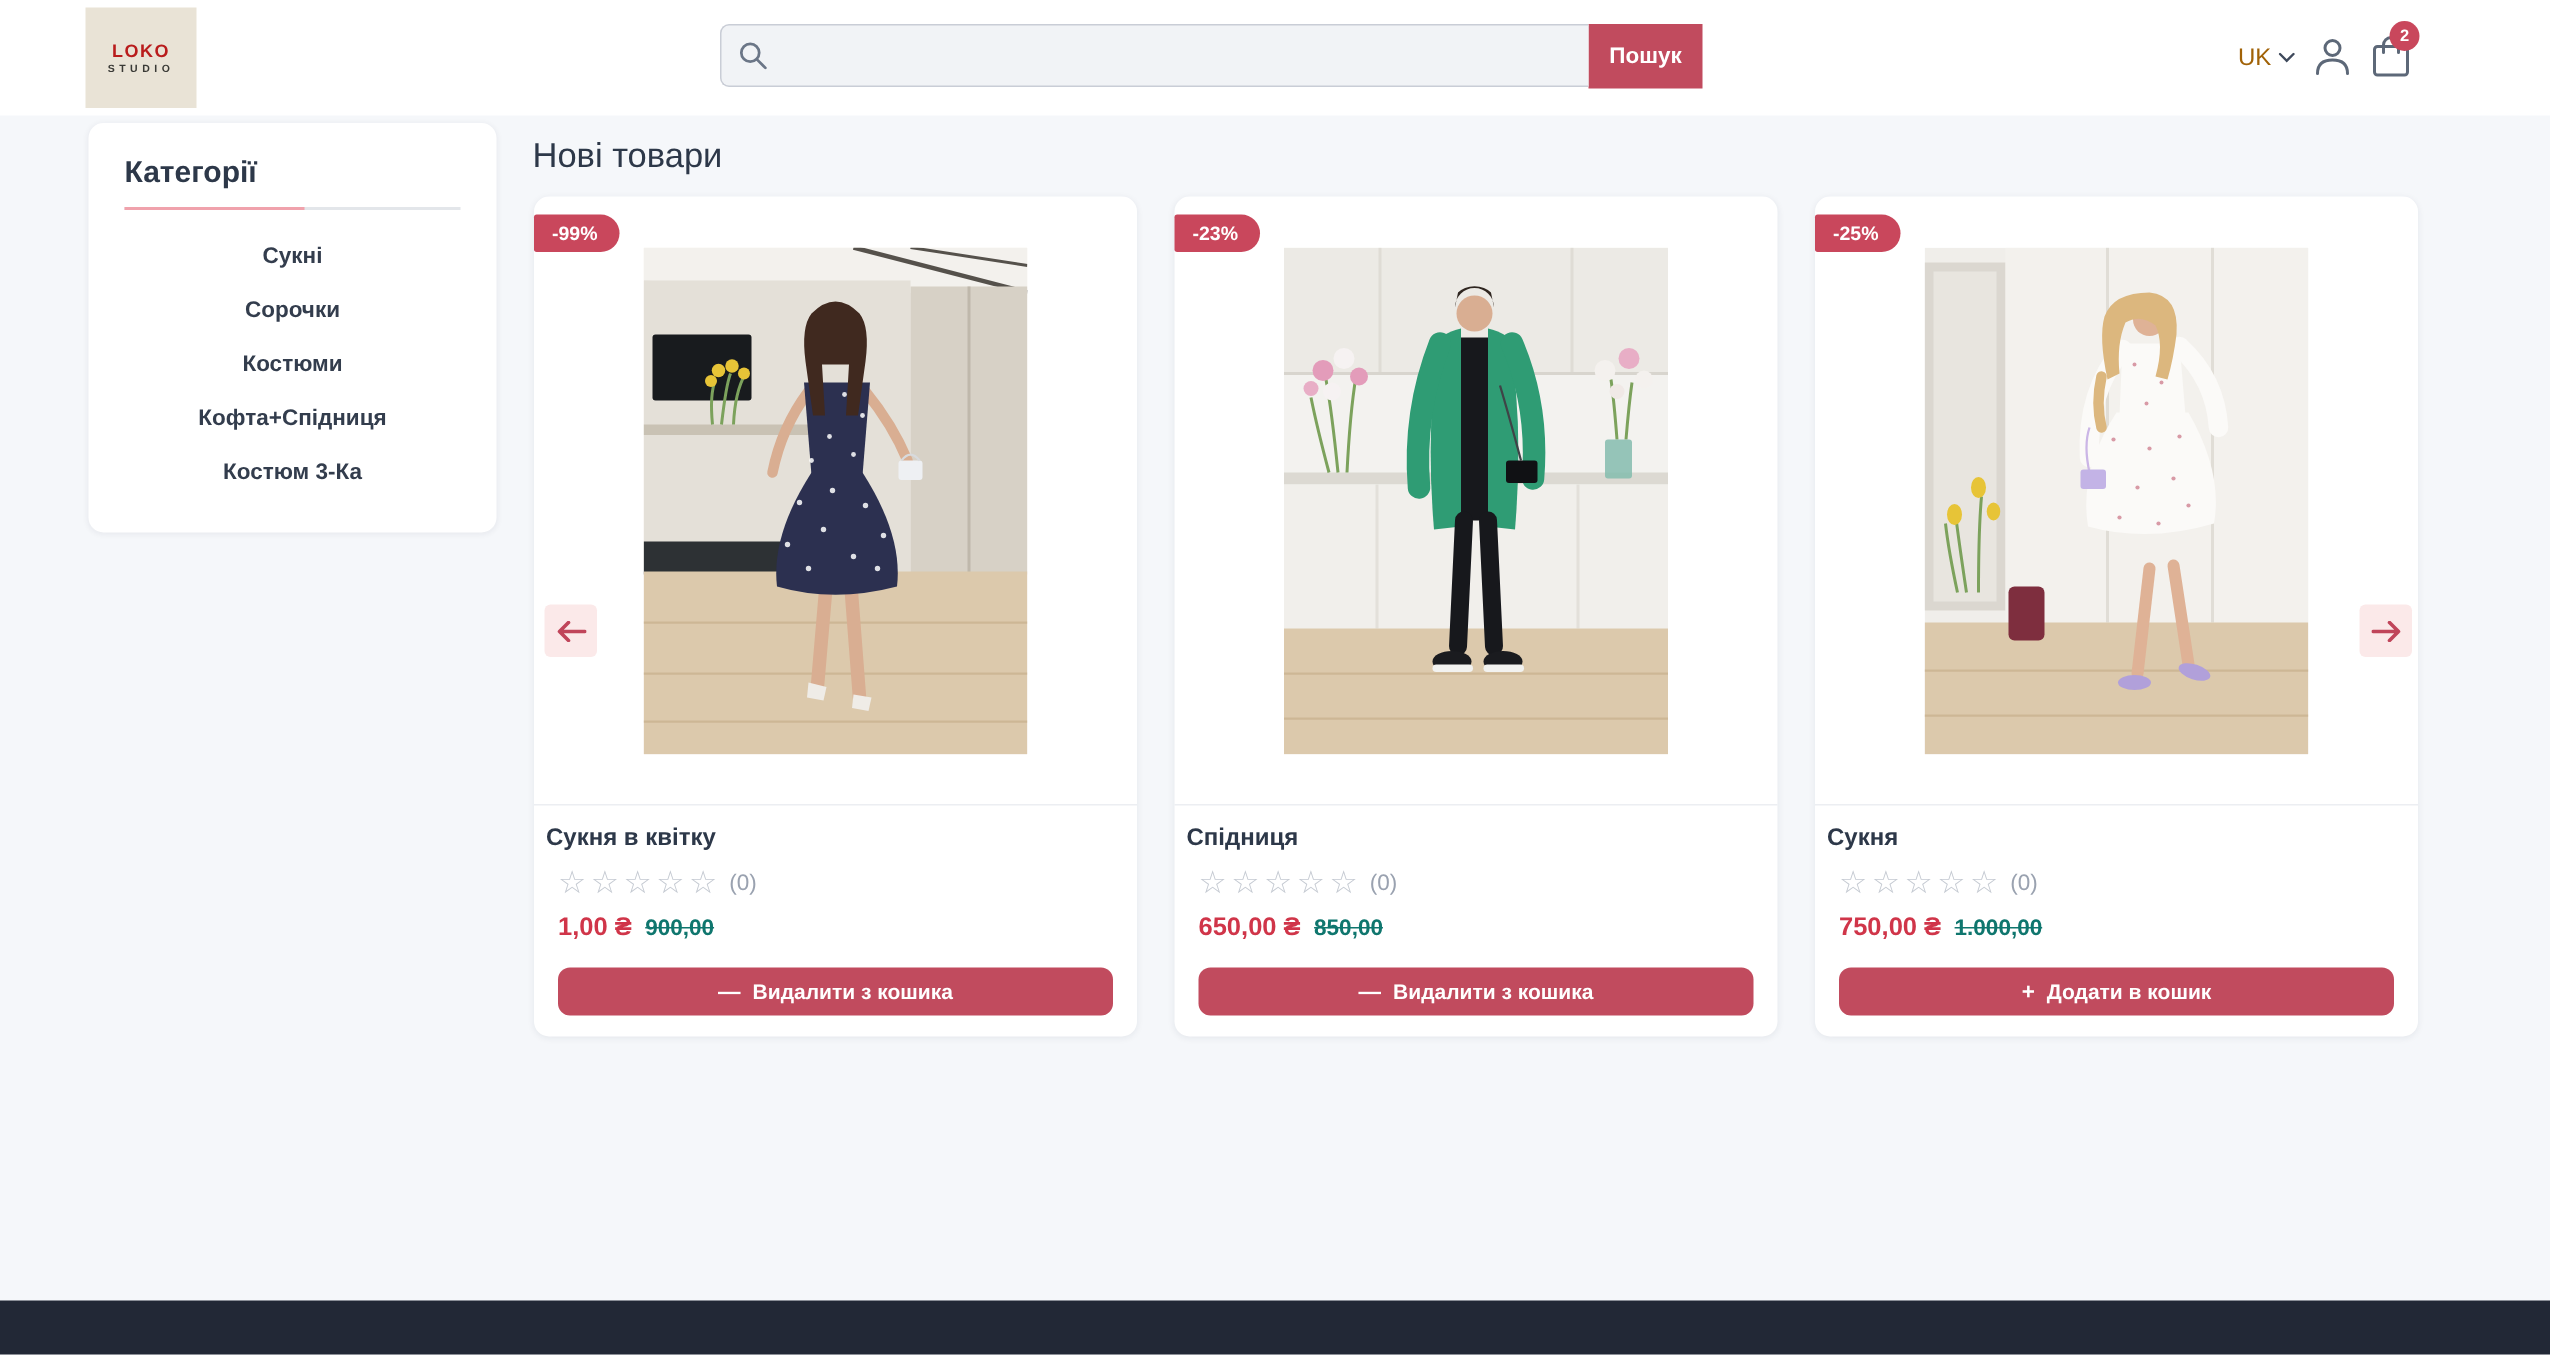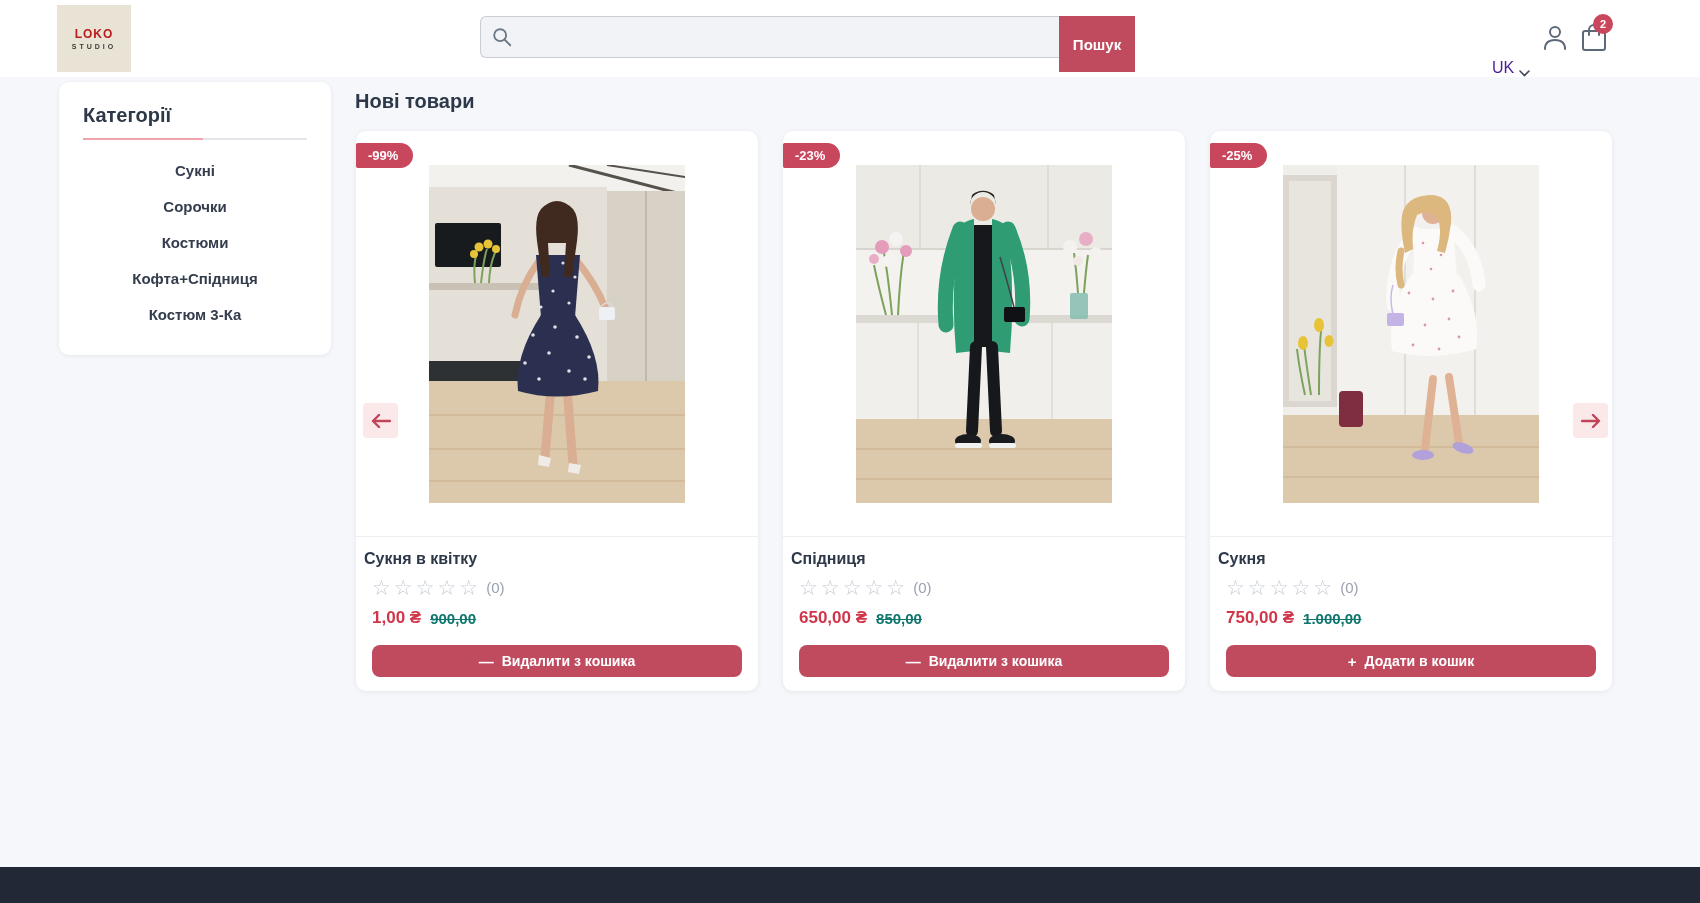--- a/index.html
+++ b/index.html
@@ -13,44 +13,44 @@
           display:flex; flex-direction:column; align-items:center; justify-content:center; cursor:pointer; }
   .logo-main { font-size:12px; font-weight:bold; letter-spacing:1px; color:#b91c1c; }
   .logo-sub { font-size:7px; font-weight:bold; letter-spacing:3px; color:#3a3a36; margin-top:2px; }
 
   .search { position:absolute; left:480px; top:16px; height:42px; display:flex; }
   .search-input-wrap { position:relative; }
   .search-input { width:579px; height:42px; background:#f1f3f6; border:1px solid #c9cdd6; border-right:none;
                   border-radius:6px 0 0 6px; padding:0 12px 0 42px; font-size:15px; color:#333; outline:none;
                   font-family:inherit; }
   .search-icon { position:absolute; left:11px; top:10px; width:22px; height:22px; pointer-events:none; }
-  .search-btn { width:76px; height:56px; background:#c14b5e; color:#fff; border:none; font-size:15px;
+  .search-btn { width:76px; height:43px; background:#c14b5e; color:#fff; border:none; font-size:15px;
                 font-weight:bold; cursor:pointer; font-family:inherit; }
 
-  .lang { position:absolute; left:1492px; top:0; height:77px; display:flex; align-items:flex-end; gap:5px;
-          color:#4c1d95; font-size:16px; cursor:pointer; }
+  .lang { position:absolute; left:1492px; top:0; height:77px; display:flex; align-items:center; gap:5px;
+          color:#a16207; font-size:16px; cursor:pointer; }
   .account-btn { position:absolute; left:1540px; top:24px; width:30px; height:30px; background:none; border:none;
                  cursor:pointer; padding:0; }
   .cart-btn { position:absolute; left:1578px; top:23px; width:32px; height:32px; background:none; border:none;
               cursor:pointer; padding:0; }
   .cart-badge { position:absolute; left:15px; top:-9px; min-width:20px; height:20px; border-radius:50%;
                 background:#c9475c; color:#fff; font-size:11px; font-weight:bold; display:flex;
                 align-items:center; justify-content:center; }
 
   
   .sidebar { position:absolute; left:59px; top:82px; width:272px; height:273px; background:#fff;
              border-radius:10px; box-shadow:0 1px 4px rgba(25,35,60,.07); }
   .sidebar-title { margin:22px 24px 0; font-size:20px; font-weight:bold; color:#2d3849; }
   .sidebar-underline { margin:11px 24px 0; height:2px; background:#e3e6ea; position:relative; }
   .sidebar-underline-accent { position:absolute; left:0; top:0; width:120px; height:2px; background:#f0a2ac; }
   .sidebar-list { margin-top:13px; list-style:none; }
   .sidebar-item { padding:9px 24px 10px; font-size:15px; font-weight:bold; color:#333d4d; cursor:pointer;text-align:center; }
 
   
-  .main-title { position:absolute; left:355px; top:90px; font-size:20px; font-weight:bold; color:#2d3849; }
+  .main-title { position:absolute; left:355px; top:90px; font-size:23px; font-weight:normal; color:#2d3849; }
 
   .card { position:absolute; top:131px; width:402px; height:560px; background:#fff; border-radius:10px;
           box-shadow:0 1px 5px rgba(25,35,60,.08); }
   .card-1 { left:356px; } .card-2 { left:783px; } .card-3 { left:1210px; }
   .badge { position:absolute; left:0; top:12px; background:#c9475c; color:#fff; font-size:13px;
            font-weight:bold; padding:5px 15px 5px 12px; border-radius:2px 14px 14px 2px; z-index:2; }
   .img-wrap { position:absolute; left:73px; top:34px; width:256px; height:338px; cursor:pointer; overflow:hidden; }
   .divider { position:absolute; top:405px; left:0; width:100%; height:1px; background:#eceef2; }
   .p-title { position:absolute; left:8px; top:419px; font-size:16px; font-weight:bold; color:#2d3849; cursor:pointer; }
   .p-rating { position:absolute; left:16px; top:445px; font-size:21px; color:#c5cad2; letter-spacing:3px; }

